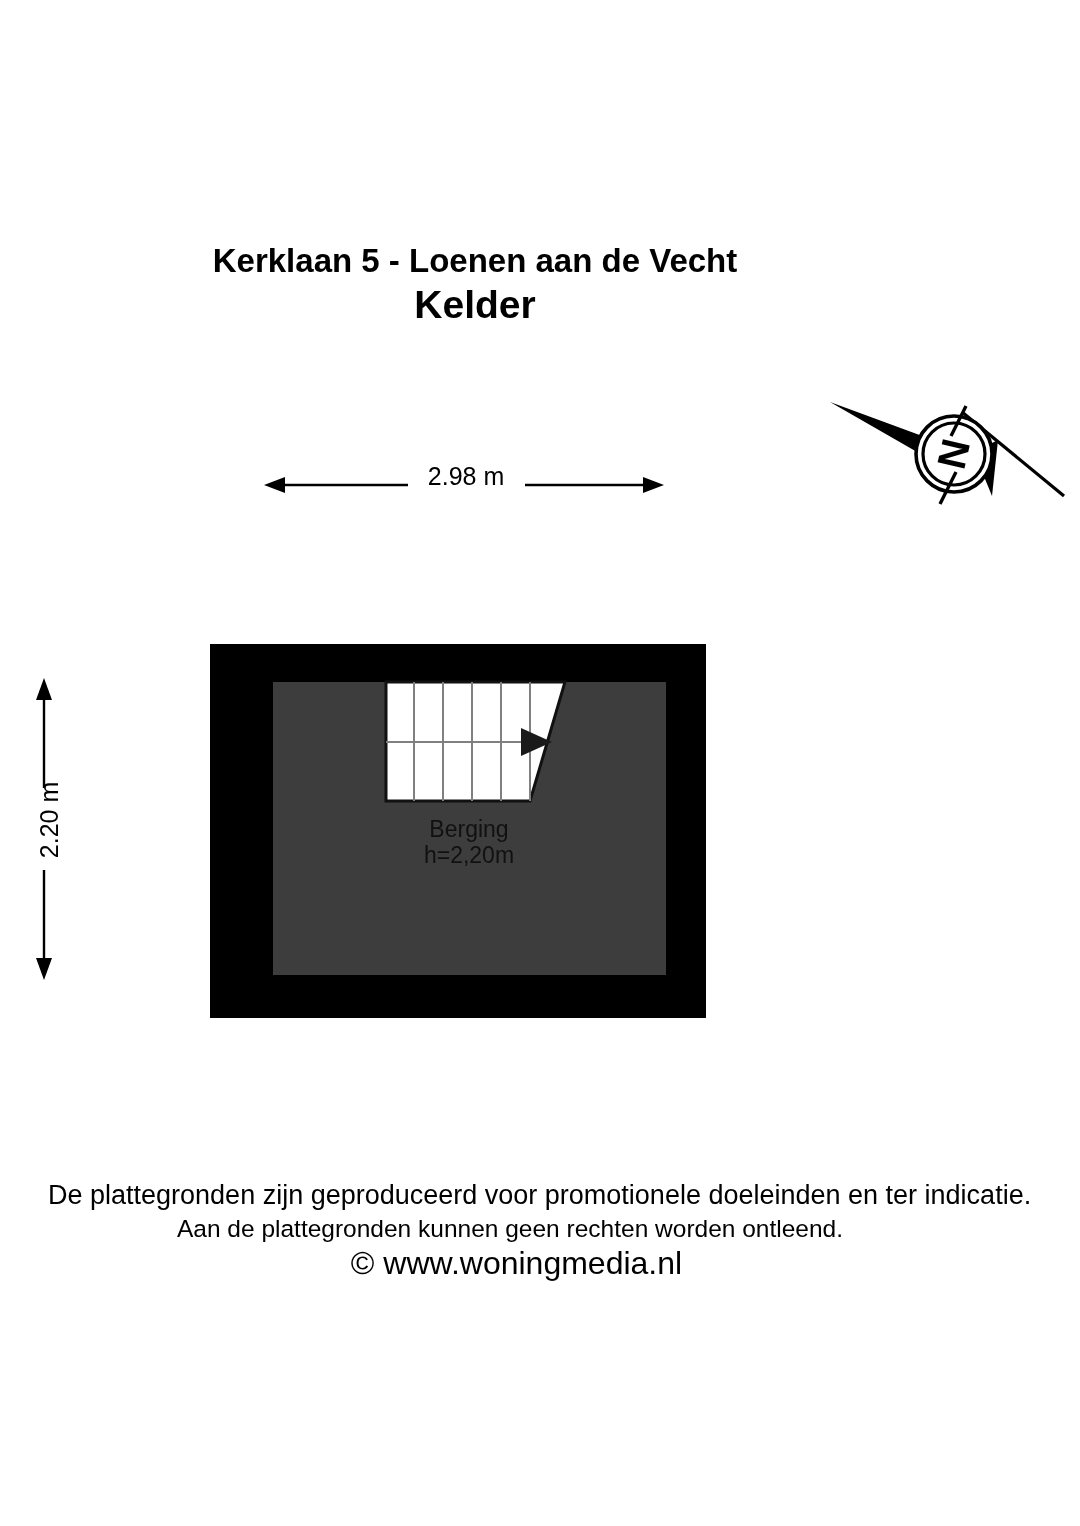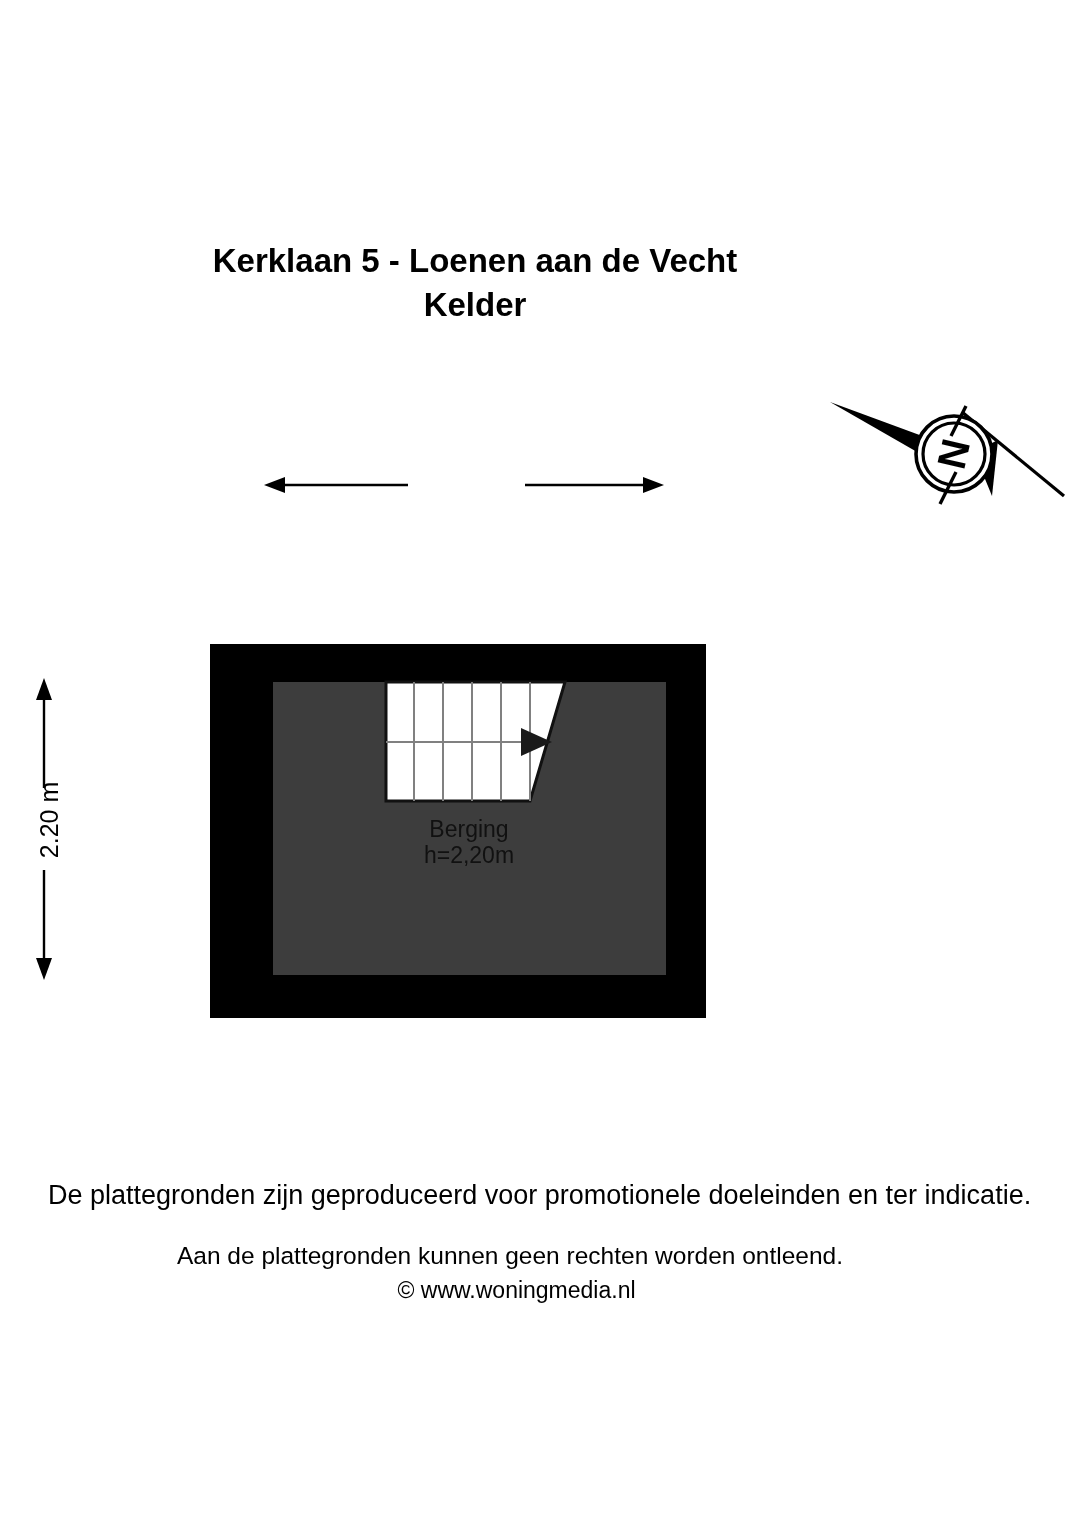--- a/index.html
+++ b/index.html
@@ -26,21 +26,21 @@
     text-align: center;
   }
   #title-line-1 {
     font-size: 33px;
     font-weight: bold;
     line-height: 42px;
     letter-spacing: 0px;
     white-space: nowrap;
   }
   #title-line-2 {
-    font-size: 33px;
+    font-size: 39px;
     font-weight: bold;
     line-height: 46px;
   }
 
   
   #compass {
     position: absolute;
     left: 826px;
     top: 392px;
     width: 240px;
@@ -126,24 +126,23 @@
   #footer-line-1 {
     font-size: 27px;
     line-height: 34px;
     white-space: nowrap;
     padding-left: 48px;
   }
   #footer-line-2 {
     font-size: 24.5px;
     line-height: 34px;
     white-space: nowrap;
-    margin-top: 27px;
   }
   #footer-line-3 {
-    font-size: 23px;
+    font-size: 32px;
     line-height: 34px;
     white-space: nowrap;
     margin-left: 13px;
   }
 </style>
 </head>
 <body>
 
 <div id="title-block">
   <div id="title-line-1">Kerklaan 5 - Loenen aan de Vecht</div>
@@ -173,20 +172,21 @@
   <svg width="412" height="46" viewBox="0 0 412 46" xmlns="http://www.w3.org/2000/svg" style="position:absolute;left:0;top:0;">
 
     <line x1="14" y1="23" x2="148" y2="23" stroke="#000000" stroke-width="2.4"></line>
 
     <line x1="265" y1="23" x2="392" y2="23" stroke="#000000" stroke-width="2.4"></line>
 
     <polygon points="4,23 25,15 25,31" fill="#000000"></polygon>
 
     <polygon points="404,23 383,15 383,31" fill="#000000"></polygon>
   </svg>
+  <div id="dim-horizontal-label">2.98 m</div>
 </div>
 
 <div id="dim-vertical">
   <svg width="62" height="306" viewBox="0 0 62 306" xmlns="http://www.w3.org/2000/svg" style="position:absolute;left:0;top:0;">
 
     <line x1="26" y1="10" x2="26" y2="112" stroke="#000000" stroke-width="2.4"></line>
 
     <line x1="26" y1="194" x2="26" y2="296" stroke="#000000" stroke-width="2.4"></line>
 
     <polygon points="26,2 18,24 34,24" fill="#000000"></polygon>

